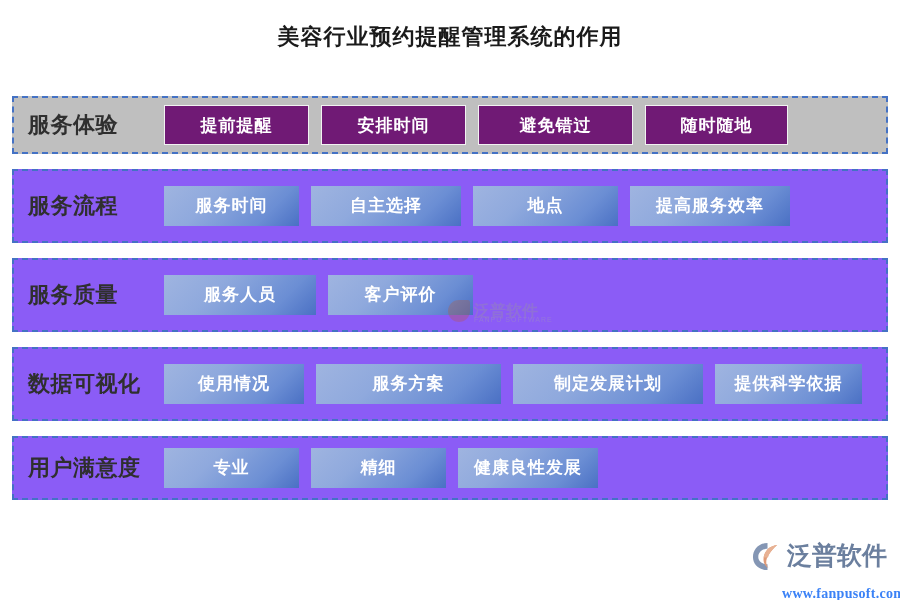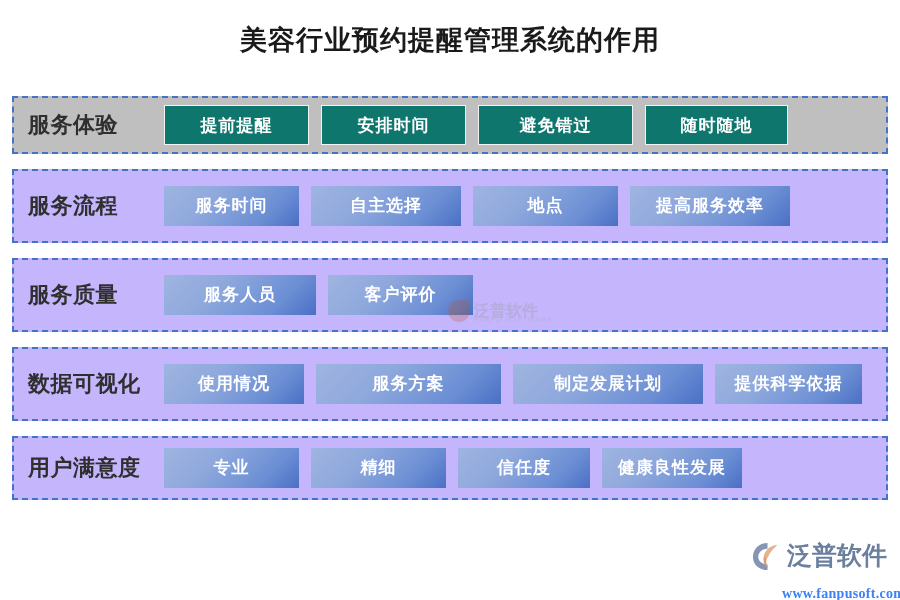--- a/index.html
+++ b/index.html
@@ -16,21 +16,21 @@
   }
 
   
   .page-title {
     position: absolute;
     top: 22px;
     left: 0;
     width: 900px;
     text-align: center;
     font-family: "Liberation Serif", "DejaVu Serif", serif;
-    font-size: 27px;
+    font-size: 22px;
     font-weight: 700;
     color: #1a1a1a;
     letter-spacing: 1px;
     white-space: nowrap;
   }
 
   
   .diagram {
     position: absolute;
     left: 12px;
@@ -45,21 +45,21 @@
     display: flex;
     align-items: center;
     margin-bottom: 15px;
   }
 
   .band.band-shaded {
     background: #bfbfbf;
     border-color: #4472c4;
   }
   .band.band-plain {
-    background: #c4b5fd;
+    background: #8b5cf6;
   }
 
   .band-label {
     flex: 0 0 auto;
     width: 150px;
     padding-left: 14px;
     box-sizing: border-box;
     font-family: "Liberation Serif", "DejaVu Serif", serif;
     font-size: 22px;
     font-weight: 700;
@@ -83,21 +83,21 @@
     text-align: center;
     color: #ffffff;
     font-family: "Liberation Serif", "DejaVu Serif", serif;
     font-size: 17px;
     font-weight: 700;
     letter-spacing: 1px;
     white-space: nowrap;
   }
 
   .chip-gray {
-    background: #0f766e;
+    background: #701a75;
     border: 1px solid #f2f2f2;
   }
 
   .chip-blue {
     background: linear-gradient(135deg, #9fb4e0 0%, #8fa9dd 35%, #6b8ed4 75%, #4a70c4 100%);
   }
 
   
   .band-1 { height: 58px; }
   .band-2 { height: 74px; }
@@ -229,21 +229,20 @@
       <div class="chip chip-blue" style="width:190px">制定发展计划</div>
       <div class="chip chip-blue" style="width:147px">提供科学依据</div>
     </div>
   </div>
 
   <div class="band band-plain band-5">
     <div class="band-label">用户满意度</div>
     <div class="band-items">
       <div class="chip chip-blue" style="width:135px">专业</div>
       <div class="chip chip-blue" style="width:135px">精细</div>
-      <div class="chip chip-blue" style="width:132px">信任度</div>
       <div class="chip chip-blue" style="width:140px">健康良性发展</div>
     </div>
   </div>
 </div>
 
 <div class="watermark">
   <div class="wm-mark"></div>
   <div class="wm-text">泛普软件</div>
   <div class="wm-sub">FANPU SOFTWARE</div>
 </div>

